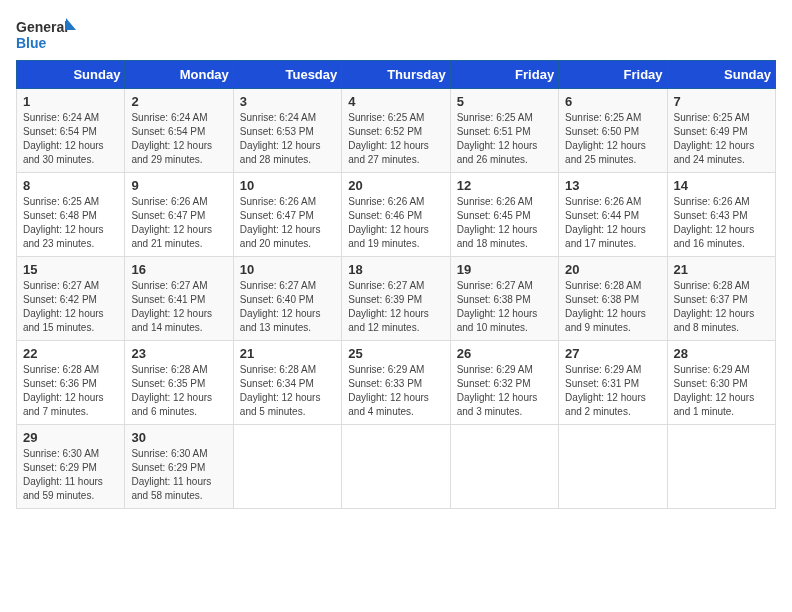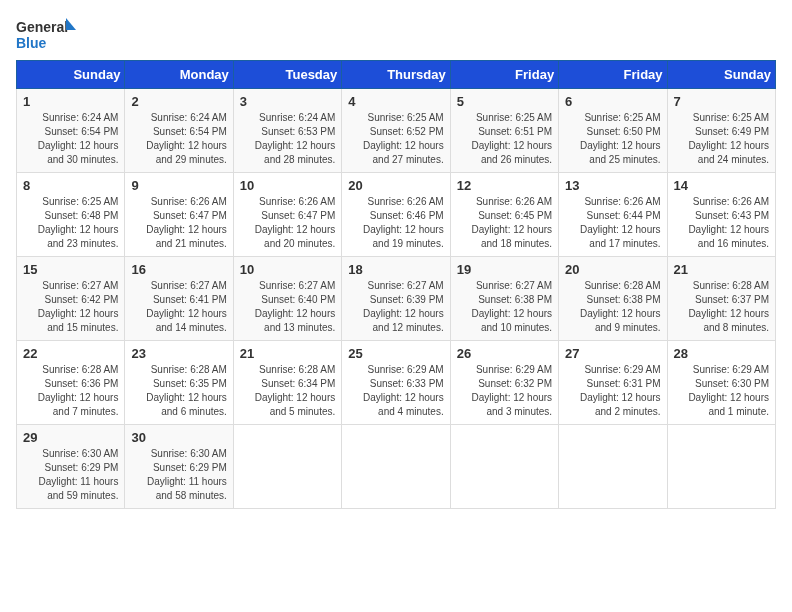--- a/index.html
+++ b/index.html
@@ -66,21 +66,20 @@
     .day-num {
       font-size: 13px;
       font-weight: bold;
       display: block;
       margin-bottom: 2px;
     }
     .day-detail {
       font-size: 10px;
       line-height: 1.4;
       color: #444;
-      text-align: right;
     }
     .empty-cell {
       background: #fff !important;
     }
   </style>
 </head>
 <body>
 
 <div class="header">
   <div class="logo">

